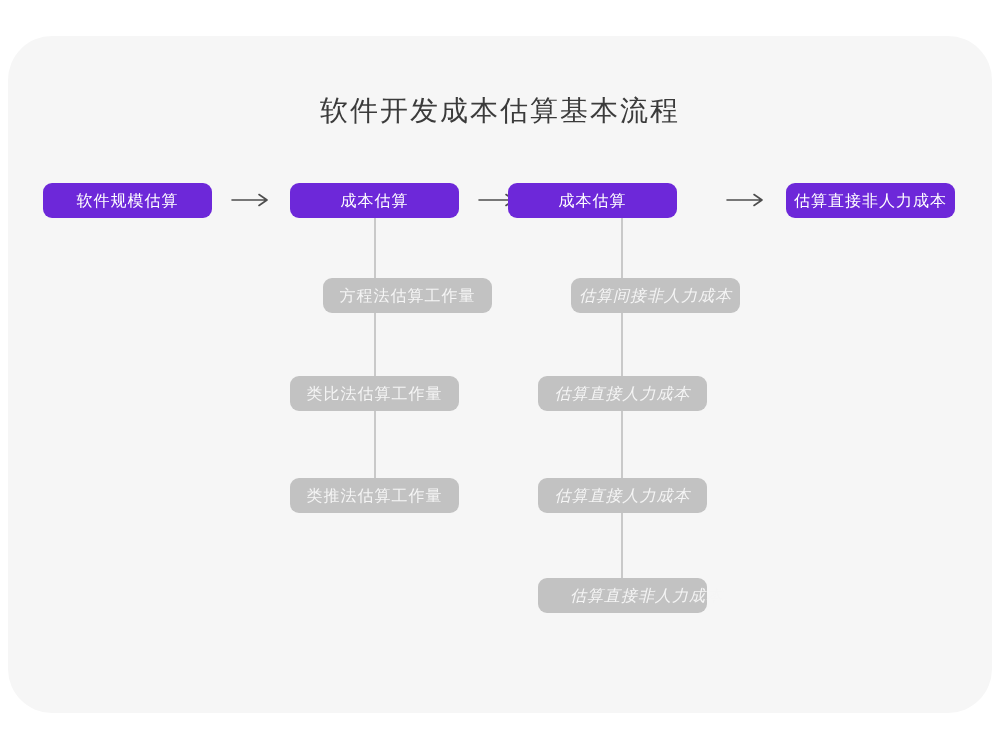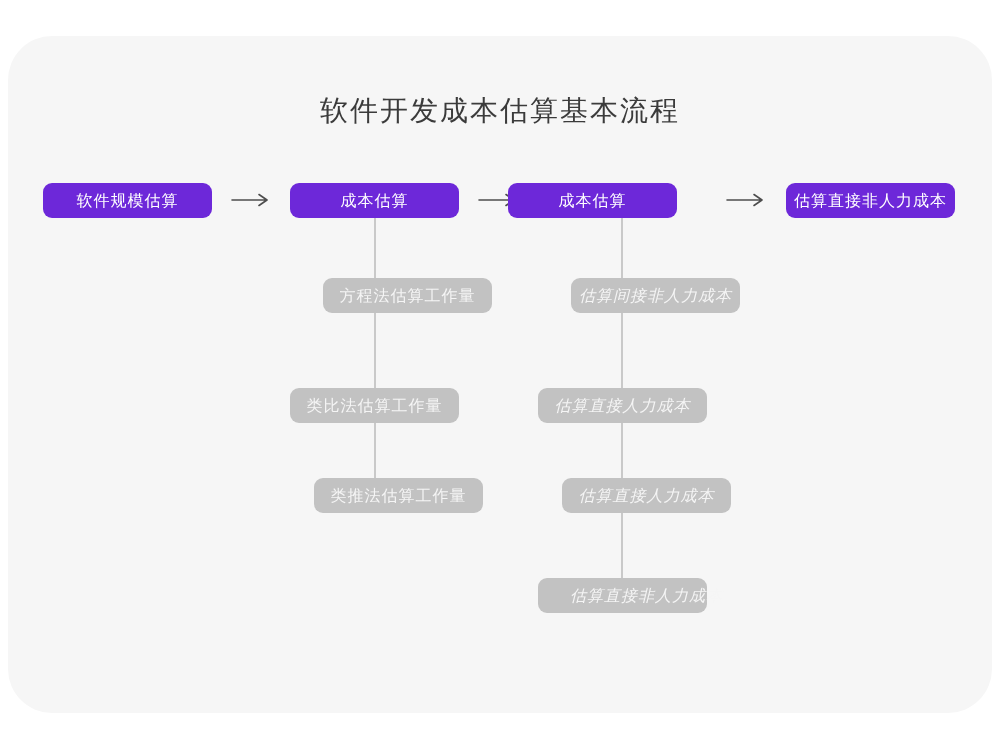--- a/index.html
+++ b/index.html
@@ -74,22 +74,22 @@
     width: 2px;
     background: #c9c9c9;
     z-index: 1;
   }
   .connector.col-work { left: 374px; top: 218px; height: 260px; }
   .connector.col-cost { left: 621px; top: 218px; height: 360px; }
 
   .col-work-node { left: 290px; }
   .col-cost-node { left: 538px; font-style: italic; }
   .row-sub-0 { top: 278px; margin-left: 33px; }
-  .row-sub-1 { top: 388px; }
-  .row-sub-2 { top: 478px; margin-left: 24px; }
+  .row-sub-1 { top: 376px; }
+  .row-sub-2 { top: 478px; }
   .row-sub-3 { top: 578px; padding-left: 32px; }
 </style>
 </head>
 <body>
 
 <div class="canvas">
   <div class="card"></div>
 
   <h1 class="title">软件开发成本估算基本流程</h1>
 

